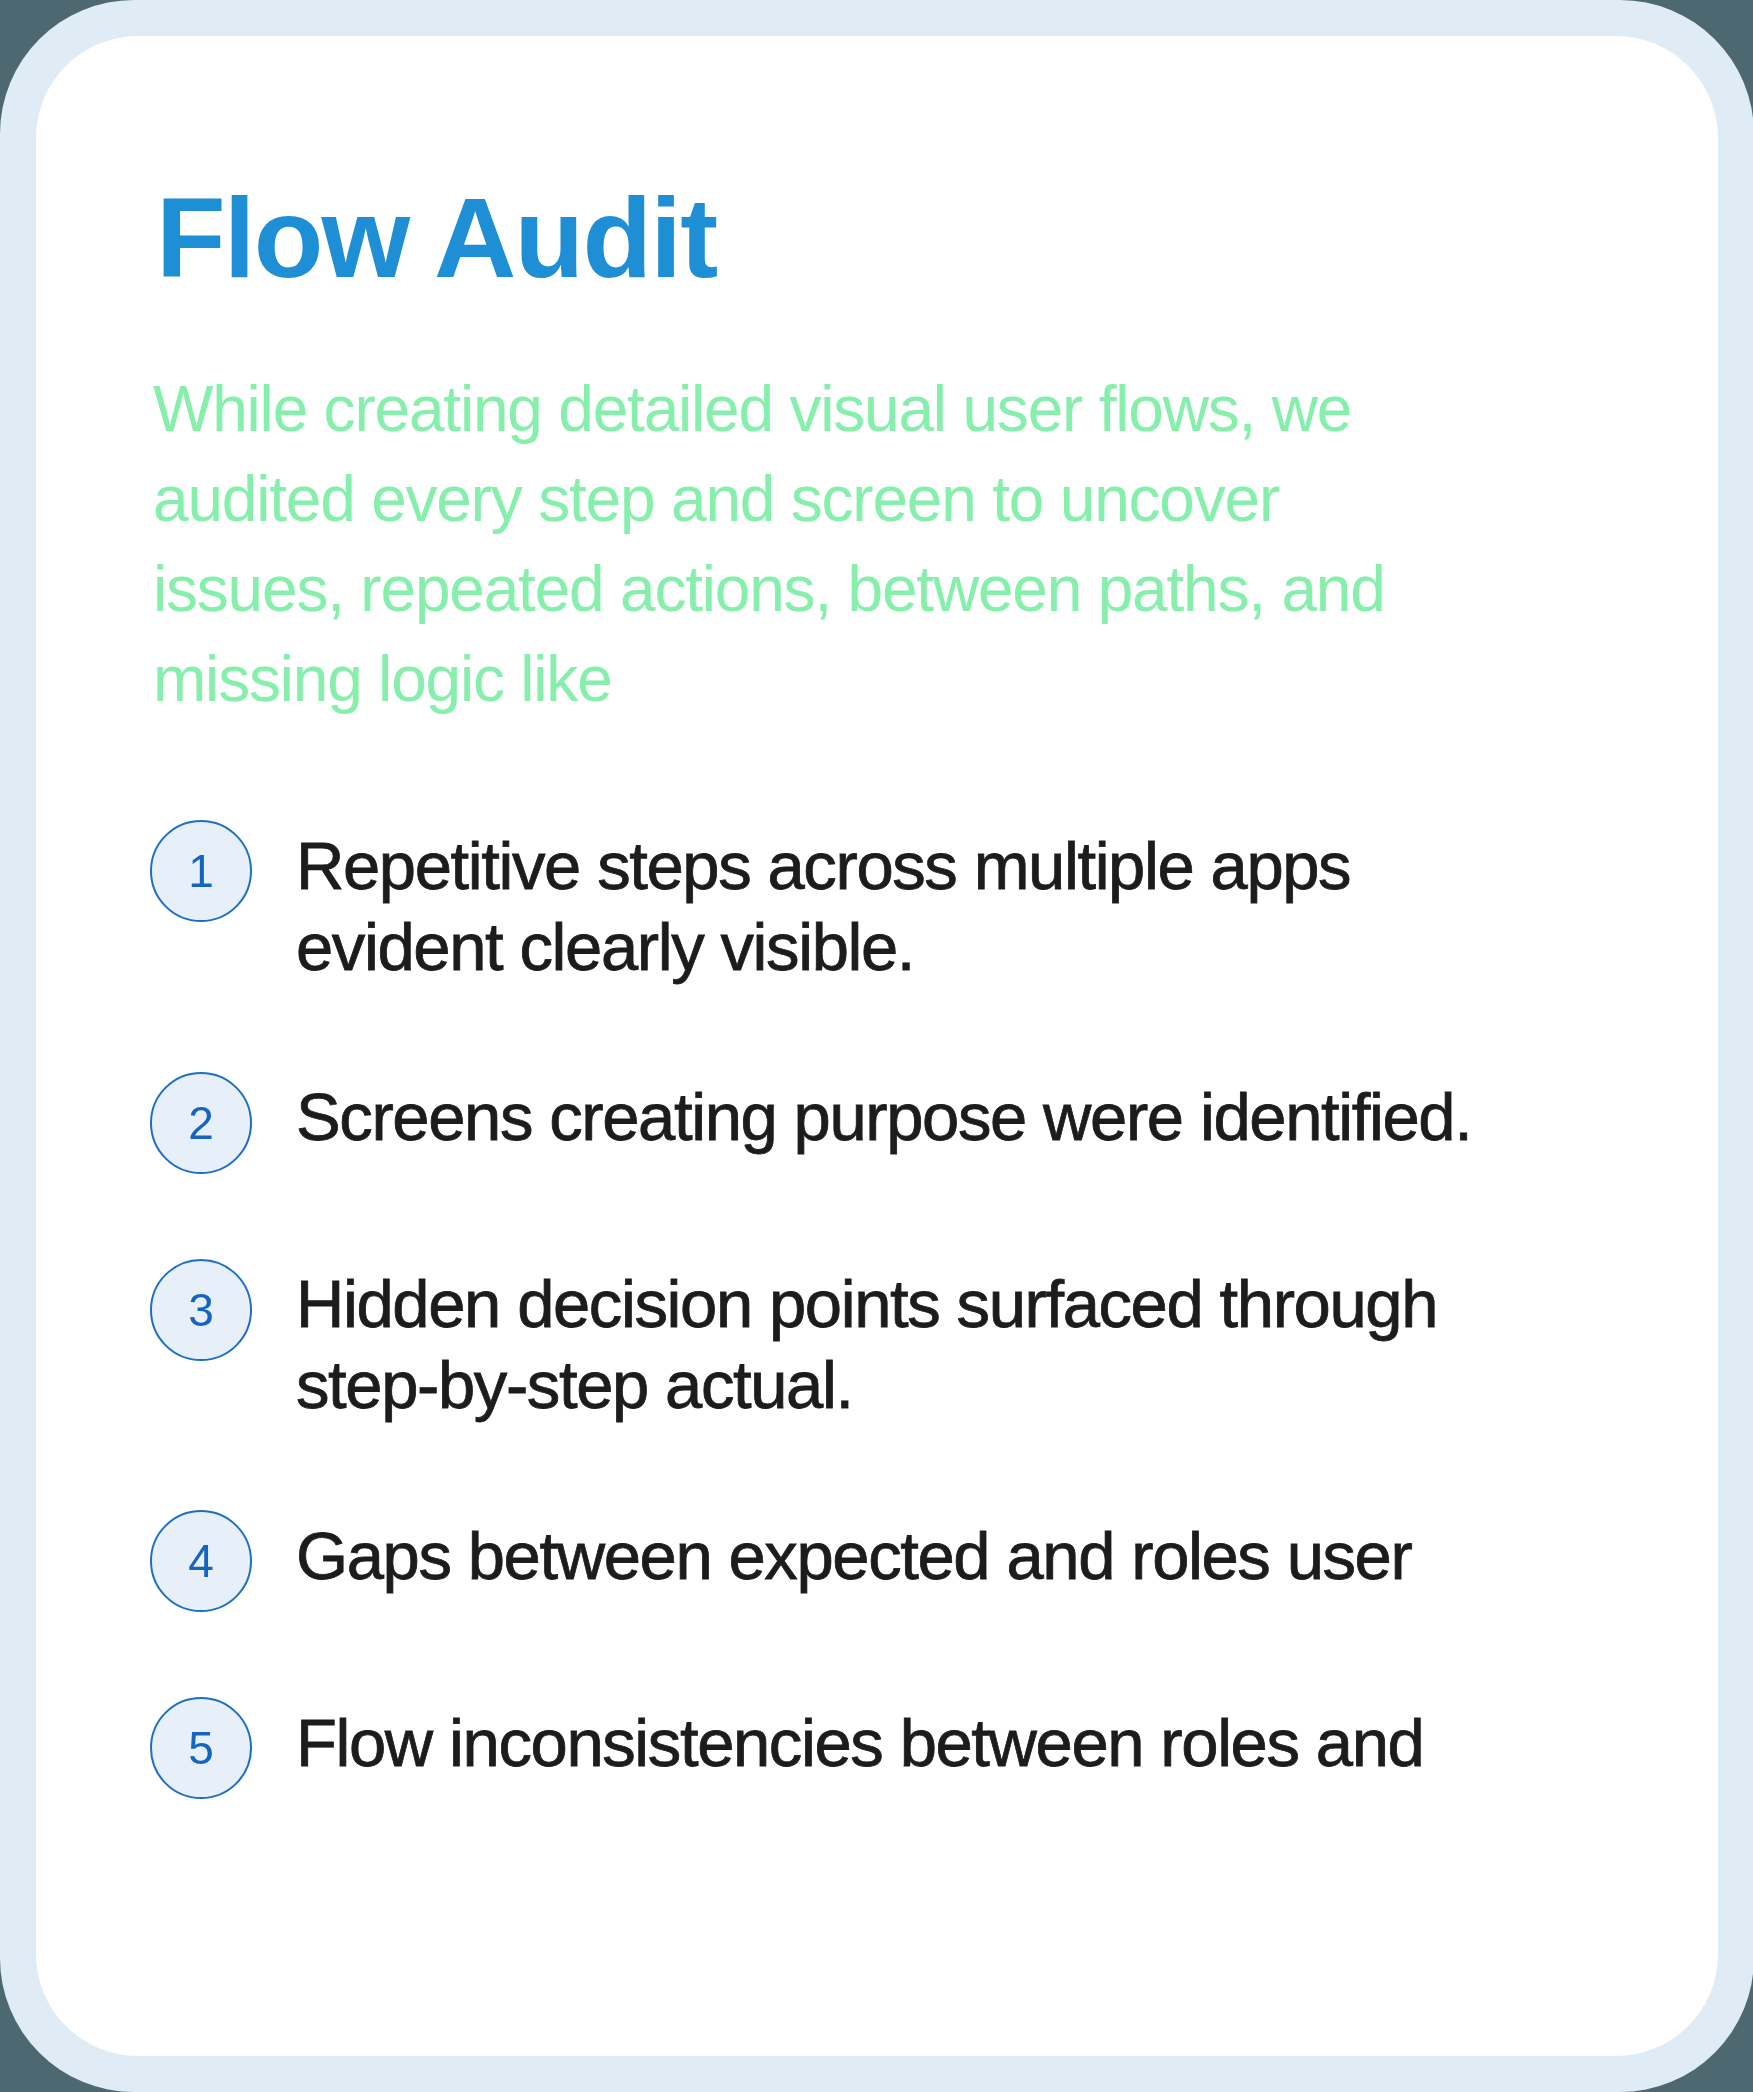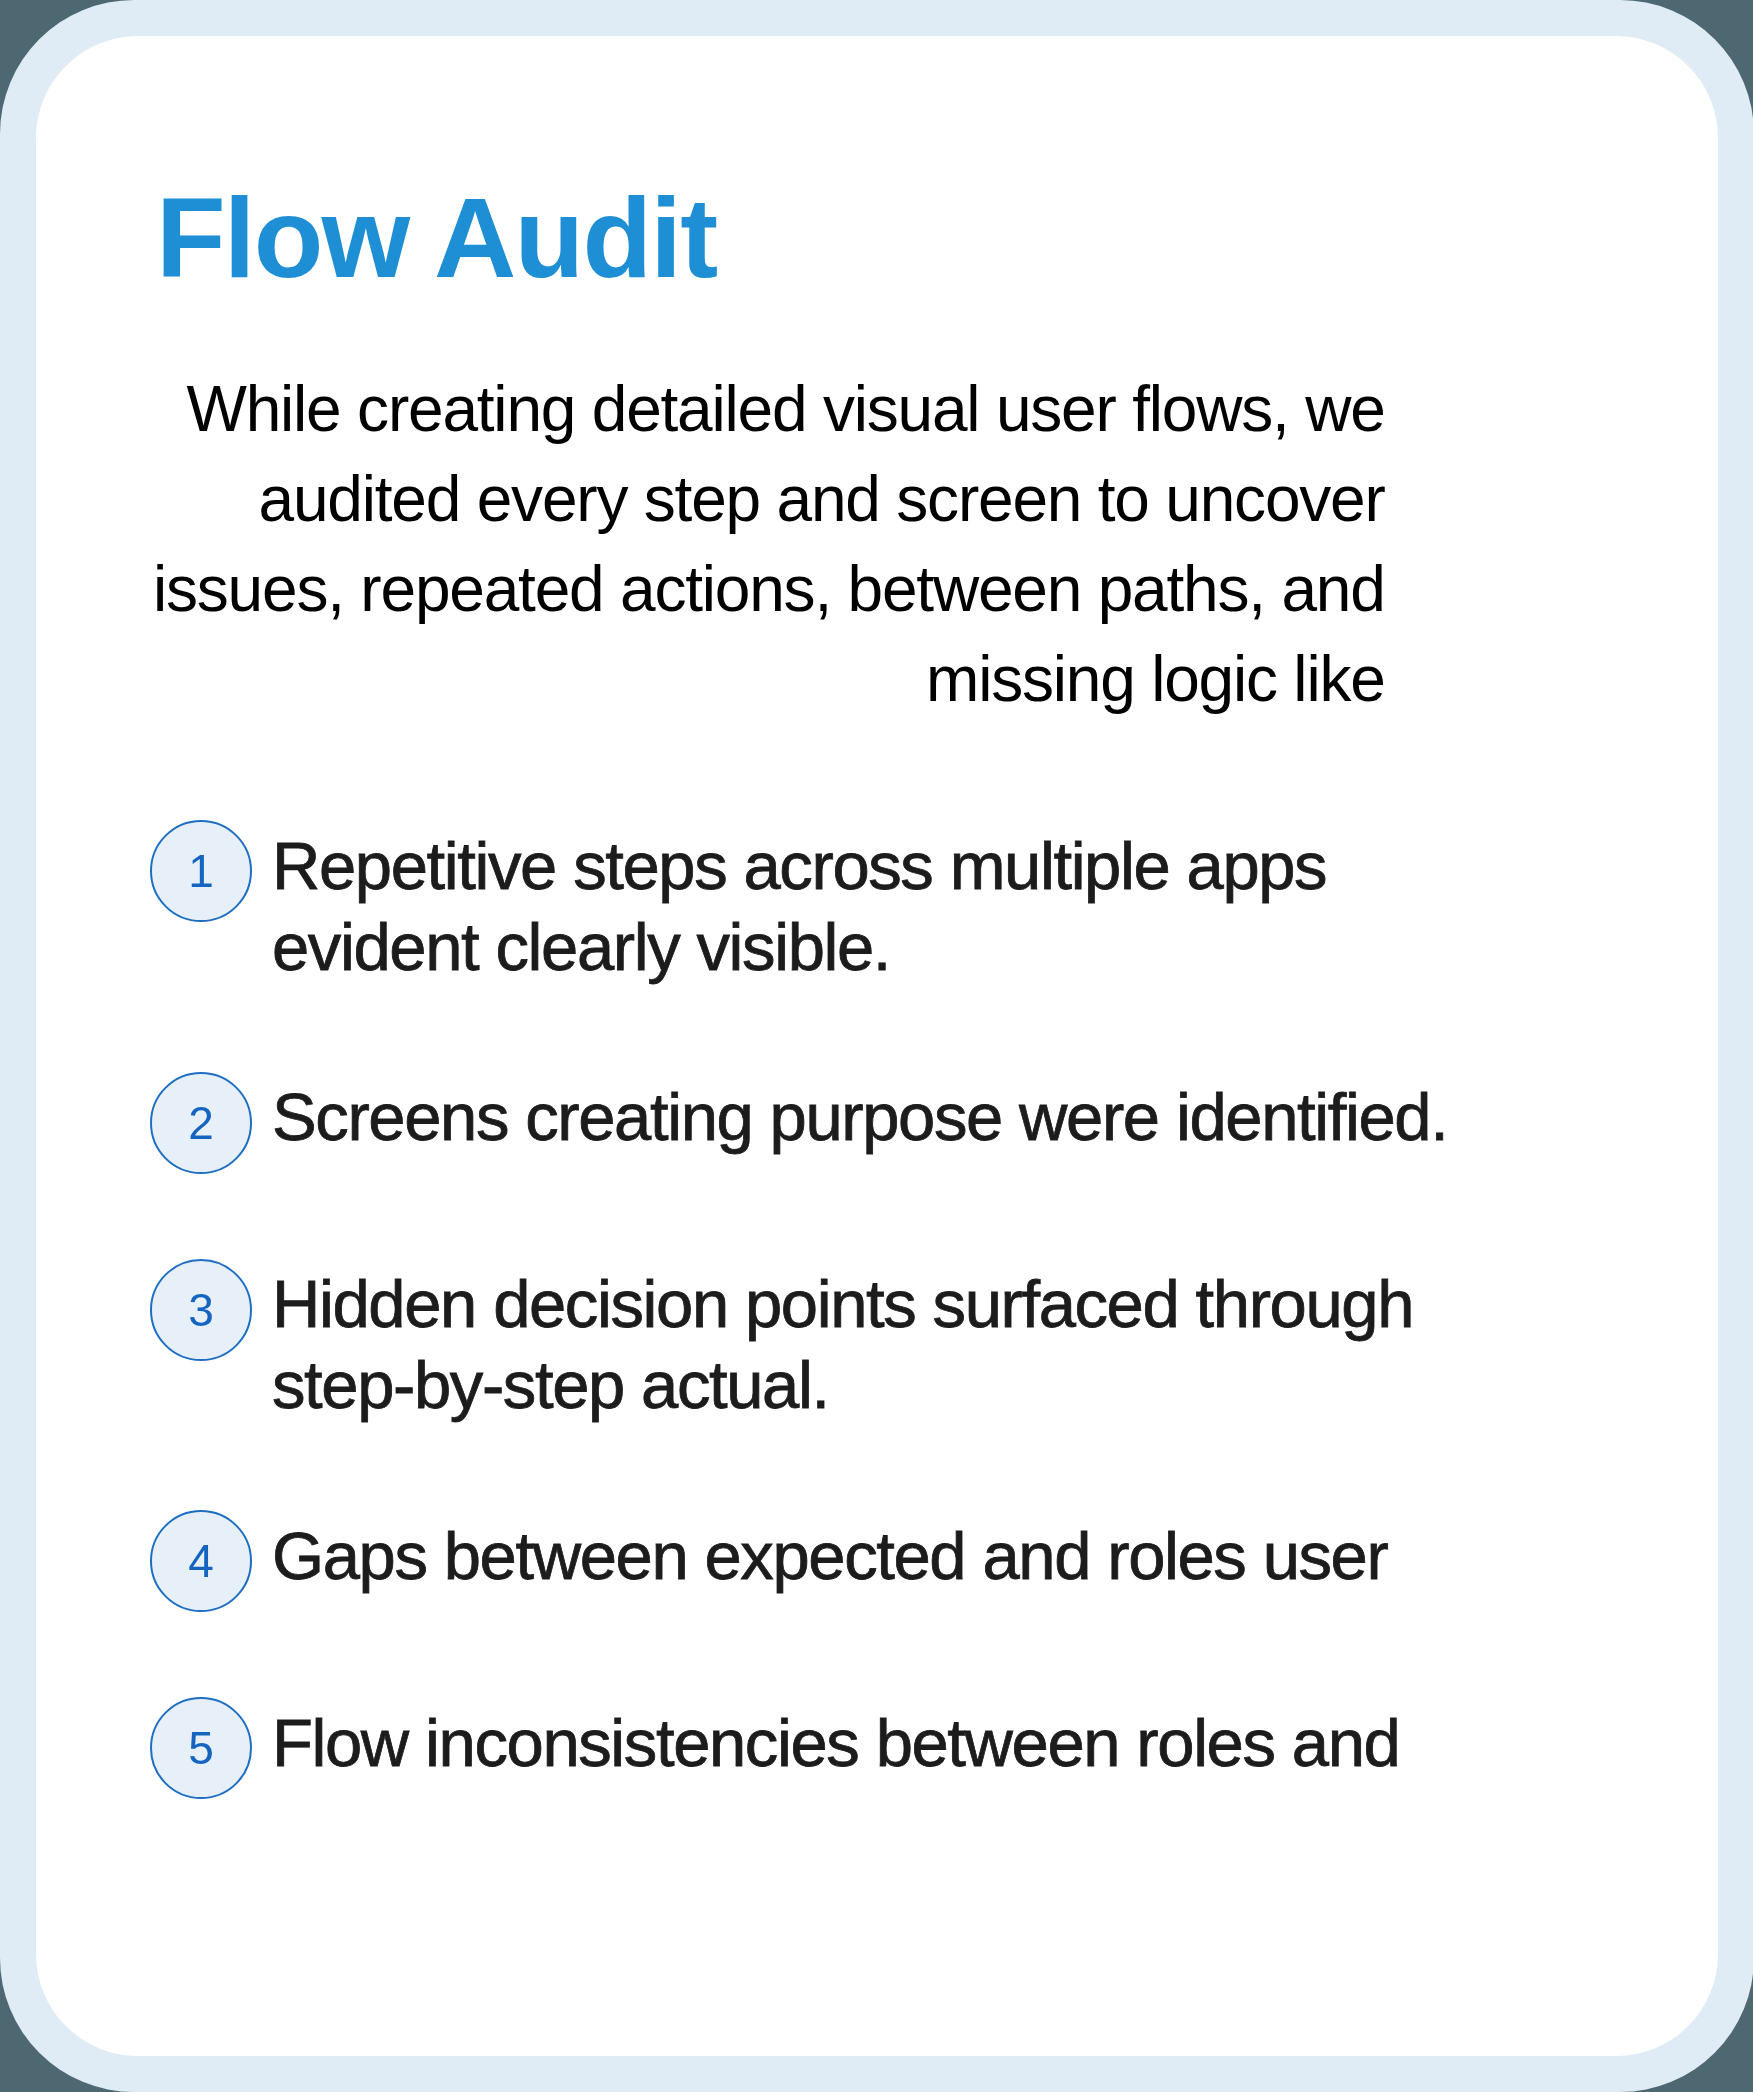--- a/index.html
+++ b/index.html
@@ -42,23 +42,22 @@
     white-space: nowrap;
   }
   .intro {
     position: absolute;
     left: 153px;
     top: 364px;
     margin: 0;
     font-size: 64px;
     line-height: 90px;
     font-weight: 400;
-    color: #000000;
+    color: #86efac;
     letter-spacing: -1.2px;
-    text-align: right;
   }
   .intro .line { display: block; white-space: nowrap; }
   .list {
     position: absolute;
     left: 150px;
     top: 820px;
     margin: 0;
     padding: 0;
     list-style: none;
     display: flex;
@@ -80,21 +79,21 @@
     border: 2.7px solid #1e6fc4;
     background: #e7f0f9;
     display: flex;
     align-items: center;
     justify-content: center;
     font-size: 46px;
     font-weight: 400;
     line-height: 1;
   }
   .item-text {
-    margin-left: 20px;
+    margin-left: 44px;
     margin-top: 4.5px;
     font-size: 67px;
     line-height: 81px;
     color: #1c1c1c;
     font-weight: 400;
     -webkit-text-stroke: 0.8px #1c1c1c;
     letter-spacing: -1.4px;
   }
   .item-text .line { display: block; white-space: nowrap; }
 </style>

